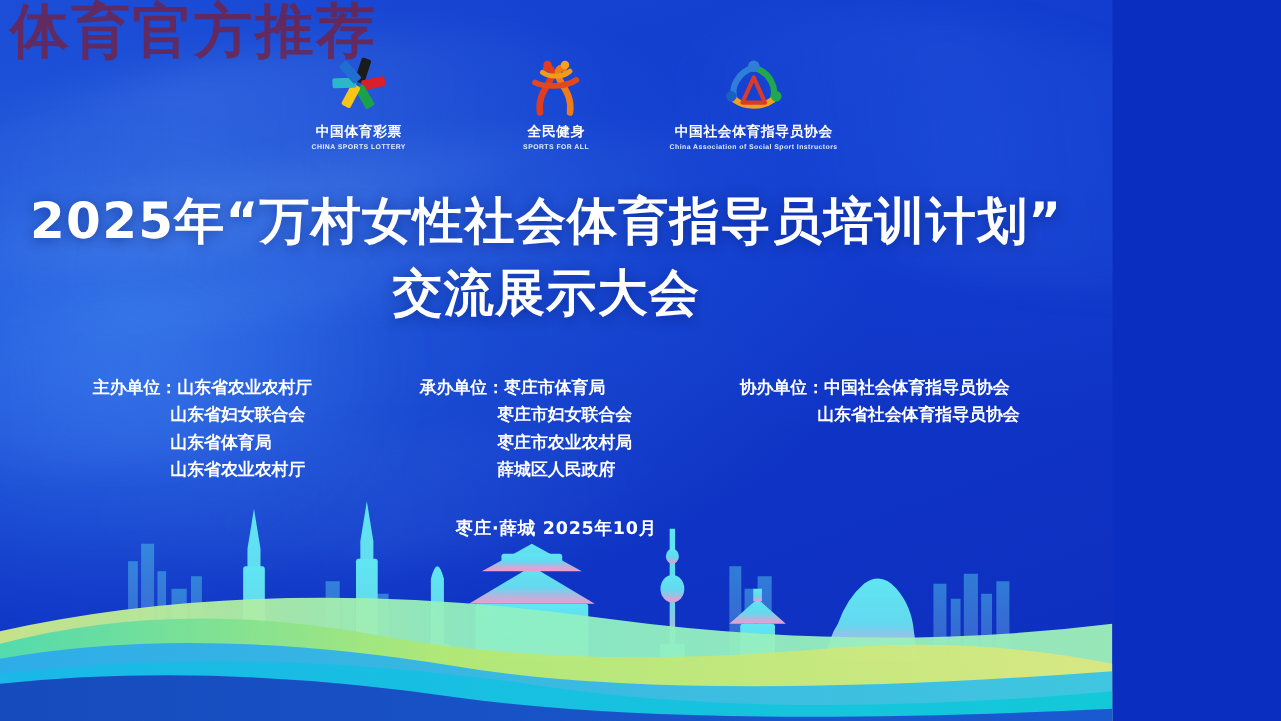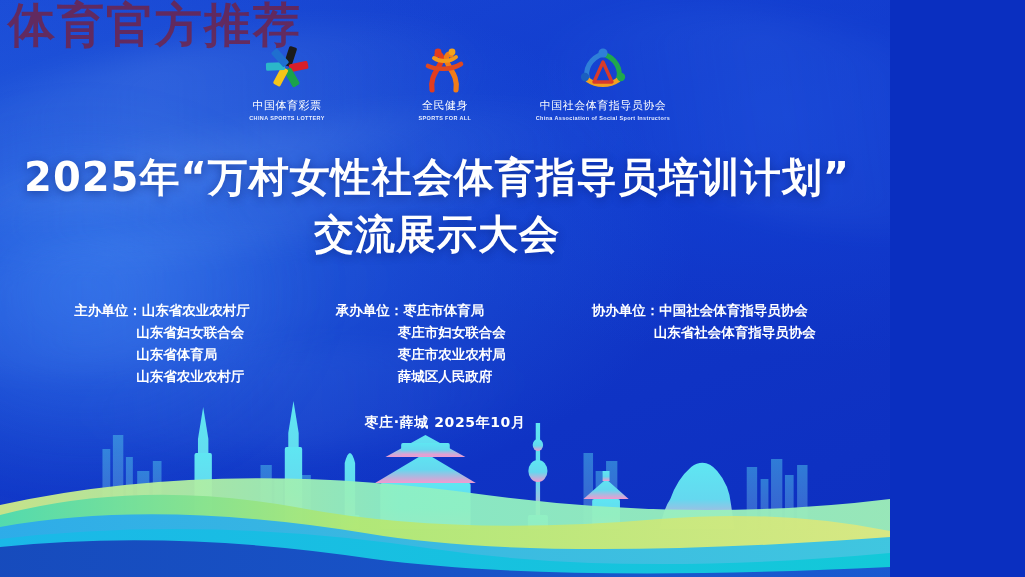--- a/index.html
+++ b/index.html
@@ -39,21 +39,21 @@
   .watermark{
     position:absolute;left:8px;top:-6px;font-size:47px;font-weight:700;
     color:#7d1d33;opacity:.72;letter-spacing:2px;white-space:nowrap;
     font-family:"DejaVu Sans","Liberation Sans",sans-serif;
   }
 
   
   .logos{position:absolute;left:0;right:0;top:42px;display:flex;justify-content:center;gap:48px;}
   .logo{width:110px;display:flex;flex-direction:column;align-items:center;}
   .logo .mark{height:52px;display:flex;align-items:flex-end;justify-content:center;}
-  .logo .cn{color:#fff;font-size:11px;font-weight:400;letter-spacing:.5px;margin-top:4px;white-space:nowrap;}
+  .logo .cn{color:#fff;font-size:11px;font-weight:700;letter-spacing:.5px;margin-top:4px;white-space:nowrap;}
   .logo .en{color:#e8eeff;font-size:5.4px;font-weight:700;letter-spacing:.35px;margin-top:2px;white-space:nowrap;transform:scaleX(1.02);}
 
   
   .title-wrap{position:absolute;left:0;right:16px;top:152px;text-align:center;}
   .title-l1,.title-l2{
     color:#ffffff;font-weight:700;letter-spacing:1px;line-height:1.28;
     font-family:"DejaVu Sans","Liberation Sans",sans-serif;
     text-shadow:0 2px 10px rgba(0,20,90,.45);
   }
   .title-l1{font-size:40px;}

